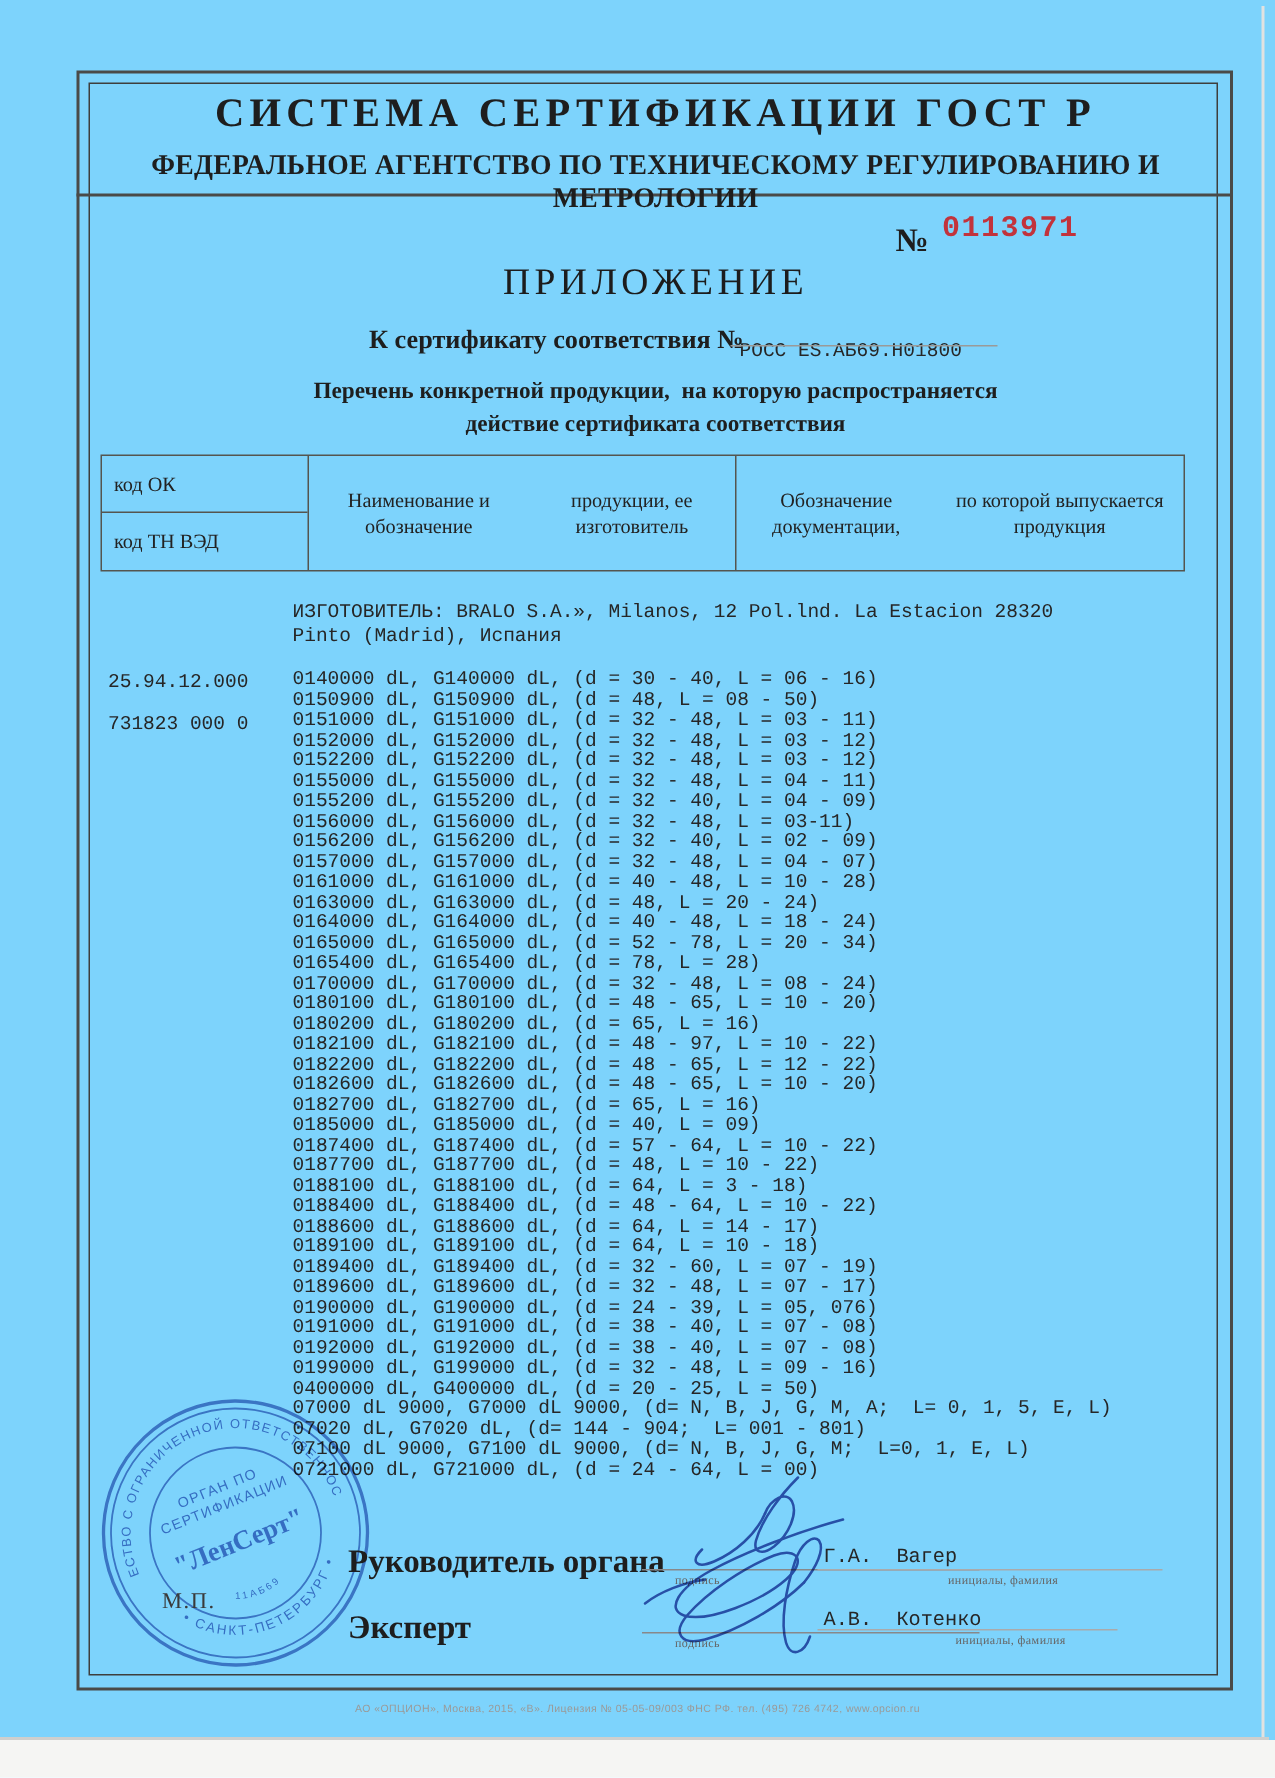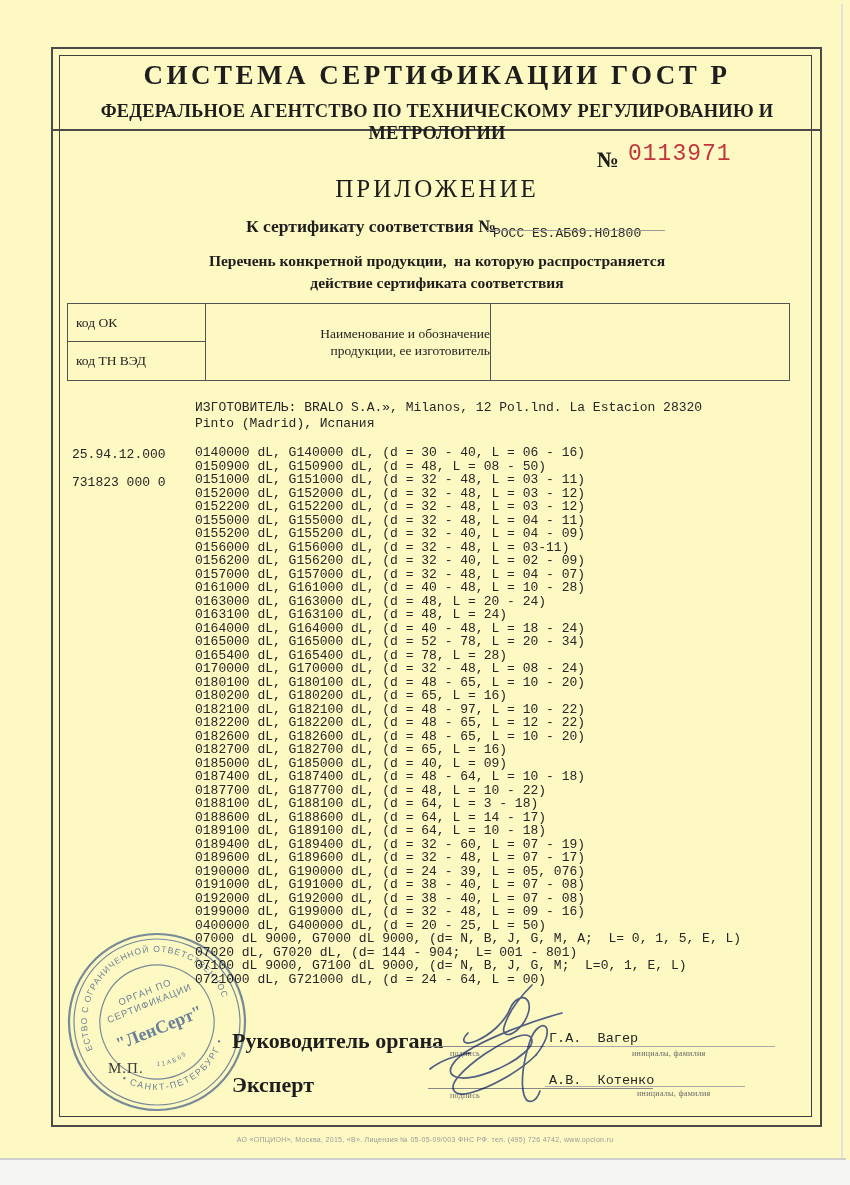--- a/index.html
+++ b/index.html
@@ -1,59 +1,59 @@
 <!DOCTYPE html>
 <html><head>
 <meta charset="utf-8">
 <style>
   html,body{margin:0;padding:0;background:#ffffff;}
   body{width:850px;height:1185px;position:relative;overflow:hidden;
        font-family:"Liberation Serif", serif;color:#222;}
-  .paper{position:absolute;left:0;top:0;width:850px;height:1160px;background:#fef9c3;}
+  .paper{position:absolute;left:0;top:0;width:850px;height:1160px;background:#7dd3fc;}
   .edge-right{position:absolute;left:841px;top:4px;width:2px;height:1156px;background:#e2e2e0;}
   .edge-bottom{position:absolute;left:0;top:1158px;width:846px;height:2px;background:#cfcfcd;}
   .below-paper{position:absolute;left:0;top:1160px;width:850px;height:25px;background:#f5f5f3;}
 
   .frame-outer{position:absolute;left:51px;top:47px;width:767px;height:1076px;
                border:2px solid #4a4a48;}
   .frame-inner{position:absolute;left:59px;top:55px;width:751px;height:1060px;
                border:1.5px solid #3e3e3c;}
   .header-divider{position:absolute;left:51px;top:129px;width:771px;height:2px;background:#4a4a48;}
 
   .title-1{position:absolute;left:60px;top:60px;width:754px;text-align:center;
            font-size:27px;font-weight:bold;letter-spacing:3.5px;color:#1e1e1e;}
   .title-2{position:absolute;left:60px;top:100px;width:754px;text-align:center;
            font-size:19px;font-weight:bold;letter-spacing:0.2px;color:#1e1e1e;
            transform:scaleX(.97);}
 
   .doc-no{position:absolute;left:597px;top:147px;font-size:22px;font-weight:bold;color:#1e1e1e;}
   .doc-no-value{position:absolute;left:628px;top:141px;
-           font-family:"Liberation Mono", monospace;font-weight:normal;
-           font-size:23px;letter-spacing:1px;color:#c2333c;}
+           font-family:"Liberation Mono", monospace;font-weight:bold;
+           font-size:20px;letter-spacing:1px;color:#c2333c;}
 
   .appendix-title{position:absolute;left:60px;top:175px;width:754px;text-align:center;
            font-size:25px;font-weight:normal;letter-spacing:3px;color:#1c1c1c;}
 
   .cert-label{position:absolute;left:246px;top:216px;font-size:17.5px;font-weight:bold;color:#1e1e1e;}
   .cert-number{position:absolute;left:493px;top:226px;
            font-family:"Liberation Mono", monospace;font-size:13px;color:#2a2a2a;white-space:pre;}
   .cert-underline{position:absolute;left:487px;top:230px;width:178px;height:1px;background:#9a9a98;}
 
   .subtitle{position:absolute;left:60px;width:754px;text-align:center;
             font-size:15.5px;font-weight:bold;color:#1e1e1e;white-space:pre;}
   .subtitle.l1{top:252px;} .subtitle.l2{top:274px;}
 
   .spec-table{position:absolute;left:67px;top:303px;width:721px;height:76px;
               display:grid;grid-template-columns:138px 285px 1fr;
               border:1.2px solid #55554f;font-size:13.5px;color:#222;}
   .spec-col1{display:grid;grid-template-rows:1fr 1fr;border-right:1.2px solid #55554f;}
   .spec-col1 .cell{display:flex;align-items:center;padding-left:8px;}
   .spec-col1 .cell.top{border-bottom:1.2px solid #55554f;}
-  .spec-col{border-right:1.2px solid #55554f;display:flex;flex-direction:column;
-            align-items:flex-end;justify-content:center;text-align:center;line-height:17px;}
+  .spec-col{border-right:1.2px solid #55554f;display:flex;
+            align-items:center;justify-content:center;text-align:center;line-height:17px;}
   .spec-col.last{border-right:none;}
 
   .mono{font-family:"Liberation Mono", monospace;white-space:pre;color:#262626;}
   .mfr-line1{position:absolute;left:195px;top:400px;font-size:13px;}
   .mfr-line2{position:absolute;left:195px;top:416px;font-size:13px;}
   .code-ok-value{position:absolute;left:72px;top:447px;font-size:13px;}
   .code-tnved-value{position:absolute;left:72px;top:475px;font-size:13px;}
 
   .product-list{position:absolute;left:195px;top:446px;}
   .product-line{font-family:"Liberation Mono", monospace;white-space:pre;
@@ -98,20 +98,24 @@
   <div class="subtitle l2">действие сертификата соответствия</div>
 
   <div class="spec-table">
     <div class="spec-col1">
       <div class="cell top">код ОК</div>
       <div class="cell">код ТН ВЭД</div>
     </div>
     <div class="spec-col">
       <span>Наименование и обозначение</span>
       <span>продукции, ее изготовитель</span>
+    </div>
+    <div class="spec-col last">
+      <span>Обозначение документации,</span>
+      <span>по которой выпускается продукция</span>
     </div>
   </div>
 
   <div class="mfr-line1 mono">ИЗГОТОВИТЕЛЬ: BRALO S.A.», Milanos, 12 Pol.lnd. La Estacion 28320</div>
   <div class="mfr-line2 mono">Pinto (Madrid), Испания</div>
 
   <div class="code-ok-value mono">25.94.12.000</div>
   <div class="code-tnved-value mono">731823 000 0</div>
 
   <div class="product-list">
@@ -120,35 +124,35 @@
       <div class="product-line">0151000 dL, G151000 dL, (d = 32 - 48, L = 03 - 11)</div>
       <div class="product-line">0152000 dL, G152000 dL, (d = 32 - 48, L = 03 - 12)</div>
       <div class="product-line">0152200 dL, G152200 dL, (d = 32 - 48, L = 03 - 12)</div>
       <div class="product-line">0155000 dL, G155000 dL, (d = 32 - 48, L = 04 - 11)</div>
       <div class="product-line">0155200 dL, G155200 dL, (d = 32 - 40, L = 04 - 09)</div>
       <div class="product-line">0156000 dL, G156000 dL, (d = 32 - 48, L = 03-11)</div>
       <div class="product-line">0156200 dL, G156200 dL, (d = 32 - 40, L = 02 - 09)</div>
       <div class="product-line">0157000 dL, G157000 dL, (d = 32 - 48, L = 04 - 07)</div>
       <div class="product-line">0161000 dL, G161000 dL, (d = 40 - 48, L = 10 - 28)</div>
       <div class="product-line">0163000 dL, G163000 dL, (d = 48, L = 20 - 24)</div>
-      <div class="product-line">0163100 dL, G163100 dL, (d = 48, L = 24)</div>
       <div class="product-line">0164000 dL, G164000 dL, (d = 40 - 48, L = 18 - 24)</div>
       <div class="product-line">0165000 dL, G165000 dL, (d = 52 - 78, L = 20 - 34)</div>
       <div class="product-line">0165400 dL, G165400 dL, (d = 78, L = 28)</div>
       <div class="product-line">0170000 dL, G170000 dL, (d = 32 - 48, L = 08 - 24)</div>
       <div class="product-line">0180100 dL, G180100 dL, (d = 48 - 65, L = 10 - 20)</div>
       <div class="product-line">0180200 dL, G180200 dL, (d = 65, L = 16)</div>
       <div class="product-line">0182100 dL, G182100 dL, (d = 48 - 97, L = 10 - 22)</div>
       <div class="product-line">0182200 dL, G182200 dL, (d = 48 - 65, L = 12 - 22)</div>
       <div class="product-line">0182600 dL, G182600 dL, (d = 48 - 65, L = 10 - 20)</div>
       <div class="product-line">0182700 dL, G182700 dL, (d = 65, L = 16)</div>
       <div class="product-line">0185000 dL, G185000 dL, (d = 40, L = 09)</div>
-      <div class="product-line">0187400 dL, G187400 dL, (d = 48 - 64, L = 10 - 18)</div>
+      <div class="product-line">0187400 dL, G187400 dL, (d = 57 - 64, L = 10 - 22)</div>
       <div class="product-line">0187700 dL, G187700 dL, (d = 48, L = 10 - 22)</div>
       <div class="product-line">0188100 dL, G188100 dL, (d = 64, L = 3 - 18)</div>
+      <div class="product-line">0188400 dL, G188400 dL, (d = 48 - 64, L = 10 - 22)</div>
       <div class="product-line">0188600 dL, G188600 dL, (d = 64, L = 14 - 17)</div>
       <div class="product-line">0189100 dL, G189100 dL, (d = 64, L = 10 - 18)</div>
       <div class="product-line">0189400 dL, G189400 dL, (d = 32 - 60, L = 07 - 19)</div>
       <div class="product-line">0189600 dL, G189600 dL, (d = 32 - 48, L = 07 - 17)</div>
       <div class="product-line">0190000 dL, G190000 dL, (d = 24 - 39, L = 05, 076)</div>
       <div class="product-line">0191000 dL, G191000 dL, (d = 38 - 40, L = 07 - 08)</div>
       <div class="product-line">0192000 dL, G192000 dL, (d = 38 - 40, L = 07 - 08)</div>
       <div class="product-line">0199000 dL, G199000 dL, (d = 32 - 48, L = 09 - 16)</div>
       <div class="product-line">0400000 dL, G400000 dL, (d = 20 - 25, L = 50)</div>
       <div class="product-line">07000 dL 9000, G7000 dL 9000, (d= N, B, J, G, M, A;  L= 0, 1, 5, E, L)</div>

